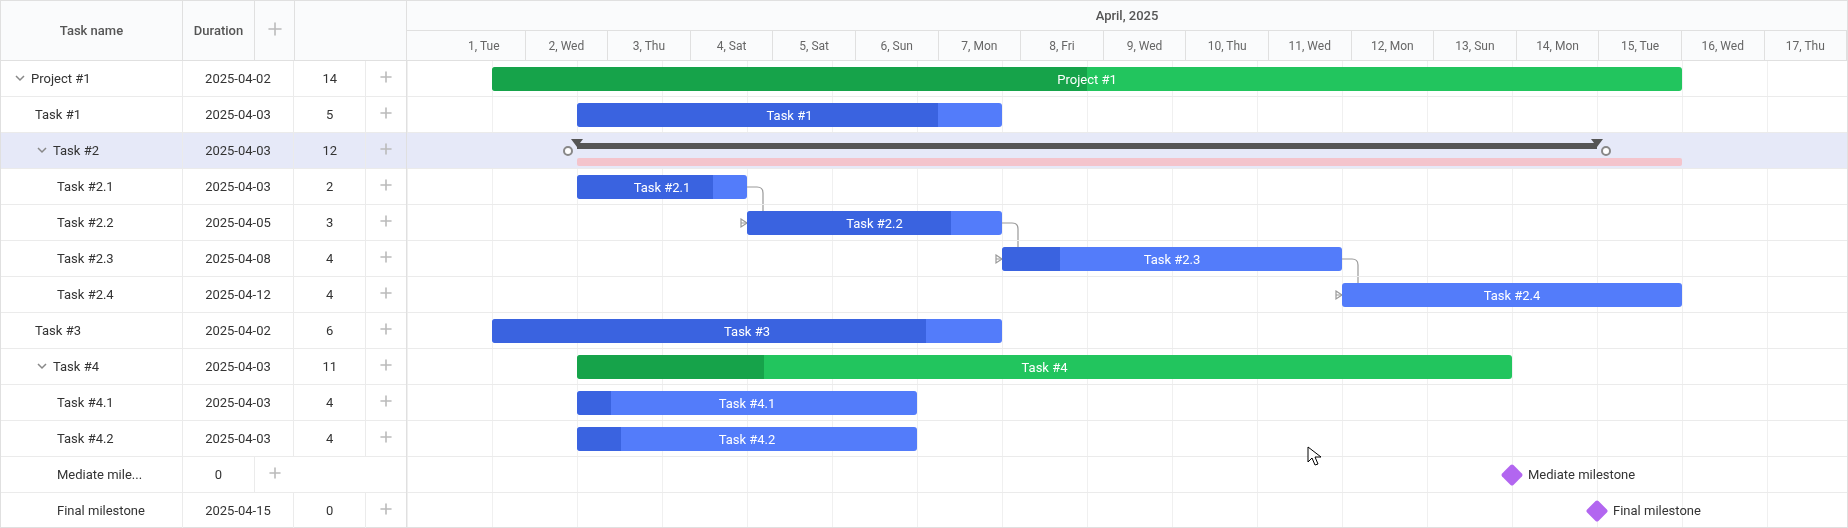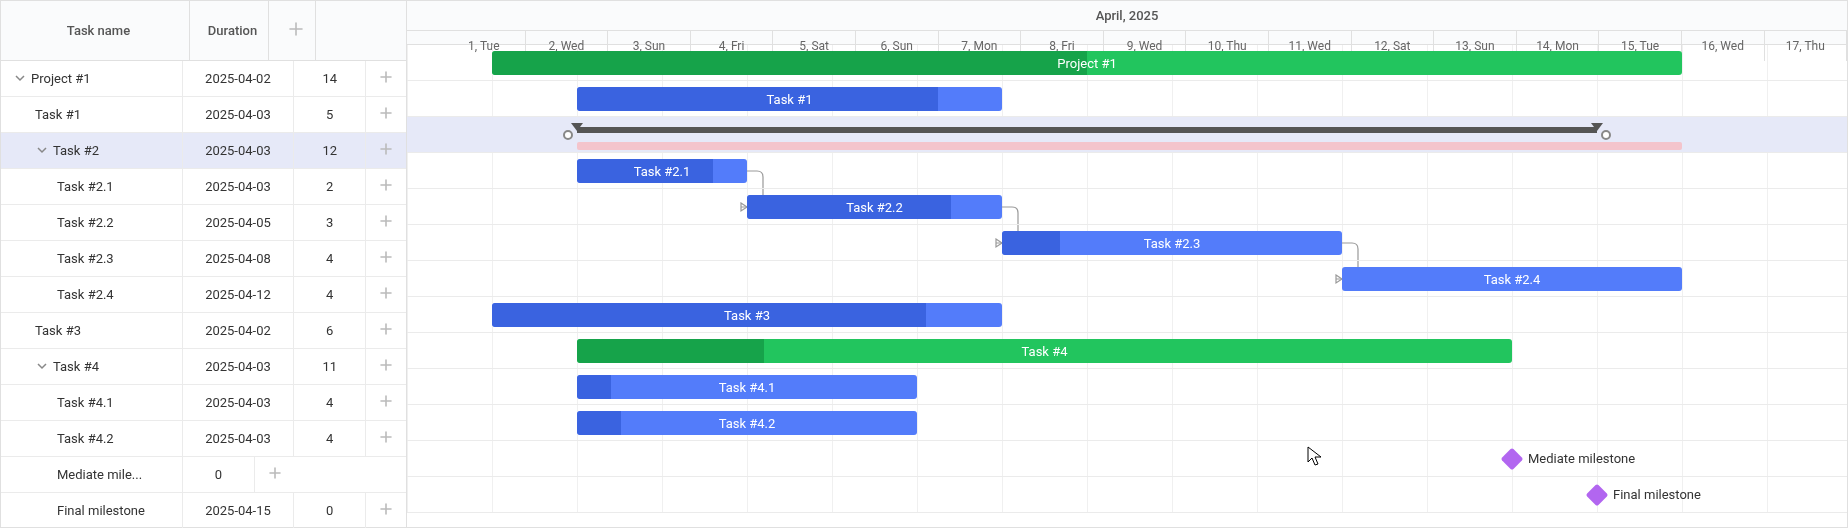--- a/index.html
+++ b/index.html
@@ -31,21 +31,20 @@
     border-bottom: 1px solid #e0e0e0;
     background: #fafbfc;
   }
   .grid-header-cell {
     display: flex;
     align-items: center;
     justify-content: center;
     border-right: 1px solid #e0e0e0;
     font-weight: 500;
     color: #555;
-    margin-left: 7px;
   }
   .col-name { width: 182px; }
   .col-start { width: 112px; }
   .col-dur { width: 72px; }
   .col-add { width: 40px; justify-content: center; }
   .grid-rows { }
   .grid-row {
     display: flex;
     height: 36px;
     border-bottom: 1px solid #ebebeb;
@@ -101,21 +100,21 @@
   .indent1 { padding-left: 34px !important; }
   .indent2 { padding-left: 56px !important; }
 
   
   .timeline {
     flex: 1;
     position: relative;
     overflow: hidden;
   }
   .tl-header {
-    height: 44px;
+    height: 60px;
     border-bottom: 1px solid #e0e0e0;
     background: #fafbfc;
     position: relative;
   }
   .tl-month {
     height: 30px;
     display: flex;
     align-items: center;
     justify-content: center;
     font-weight: 500;
@@ -413,30 +412,30 @@
         </div>
       </div>
   </div>
 
   <div class="timeline">
     <div class="tl-header">
       <div class="tl-month">April, 2025</div>
       <div class="tl-days" id="tl-days">
           <div class="tl-day">1, Tue</div>
           <div class="tl-day">2, Wed</div>
-          <div class="tl-day">3, Sun</div>
-          <div class="tl-day">4, Fri</div>
+          <div class="tl-day">3, Thu</div>
+          <div class="tl-day">4, Sat</div>
           <div class="tl-day">5, Sat</div>
           <div class="tl-day">6, Sun</div>
           <div class="tl-day">7, Mon</div>
           <div class="tl-day">8, Fri</div>
           <div class="tl-day">9, Wed</div>
           <div class="tl-day">10, Thu</div>
           <div class="tl-day">11, Wed</div>
-          <div class="tl-day">12, Sat</div>
+          <div class="tl-day">12, Mon</div>
           <div class="tl-day">13, Sun</div>
           <div class="tl-day">14, Mon</div>
           <div class="tl-day">15, Tue</div>
           <div class="tl-day">16, Wed</div>
           <div class="tl-day">17, Thu</div>
         </div>
     </div>
     <div class="tl-body" id="tl-body">
         <div class="vgrid" style="left: 0px;"></div>
         <div class="vgrid" style="left: 85px;"></div>

